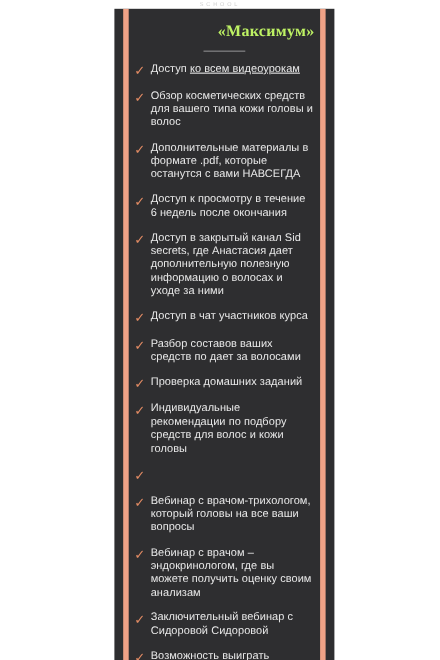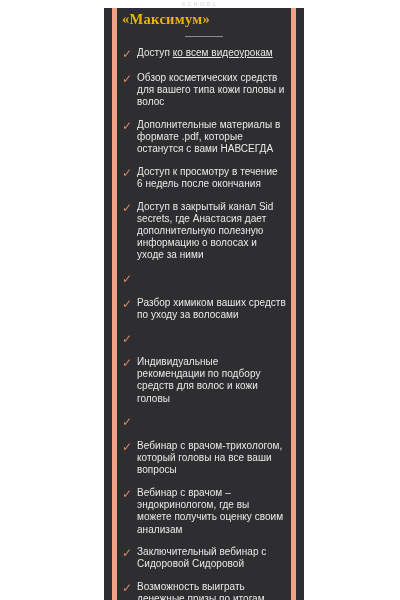--- a/index.html
+++ b/index.html
@@ -50,24 +50,24 @@
   .card-inner {
     position:absolute;
     left:13px; right:13px; top:0; bottom:0;
     padding:0 5px;
   }
 
   .card-title {
     font-family:"Liberation Serif", serif;
     font-weight:bold;
     font-size:14.5px;
-    color:#eab308;
-    text-align:left;
+    color:#bef264;
+    text-align:right;
     letter-spacing:0.3px;
-    margin-top:3px;
+    margin-top:13px;
   }
 
   .title-divider {
     width:38px; height:1px;
     background:#8d8d8f;
     margin:8px auto 0 auto;
   }
 
   
   .feature-list {
@@ -147,27 +147,29 @@
         <li class="feature-item">
           <span class="check-icon">✓</span>
           <span class="feature-text"><span>Доступ к просмотру в течение 6 недель после окончания</span></span>
         </li>
         <li class="feature-item">
           <span class="check-icon">✓</span>
           <span class="feature-text"><span>Доступ в закрытый канал Sid secrets, где Анастасия дает дополнительную полезную информацию о волосах и уходе за ними</span></span>
         </li>
         <li class="feature-item">
           <span class="check-icon">✓</span>
-        </li>
-        <li class="feature-item">
-          <span class="check-icon">✓</span>
-          <span class="feature-text"><span>Разбор химиком ваших средств по уходу за волосами</span></span>
-        </li>
-        <li class="feature-item">
-          <span class="check-icon">✓</span>
+          <span class="feature-text"><span>Доступ в чат участников курса</span></span>
+        </li>
+        <li class="feature-item">
+          <span class="check-icon">✓</span>
+          <span class="feature-text"><span>Разбор составов ваших средств по дает за волосами</span></span>
+        </li>
+        <li class="feature-item">
+          <span class="check-icon">✓</span>
+          <span class="feature-text"><span>Проверка домашних заданий</span></span>
         </li>
         <li class="feature-item">
           <span class="check-icon">✓</span>
           <span class="feature-text"><span>Индивидуальные рекомендации по подбору средств для волос и кожи головы</span></span>
         </li>
         <li class="feature-item">
           <span class="check-icon">✓</span>
         </li>
         <li class="feature-item">
           <span class="check-icon">✓</span>

